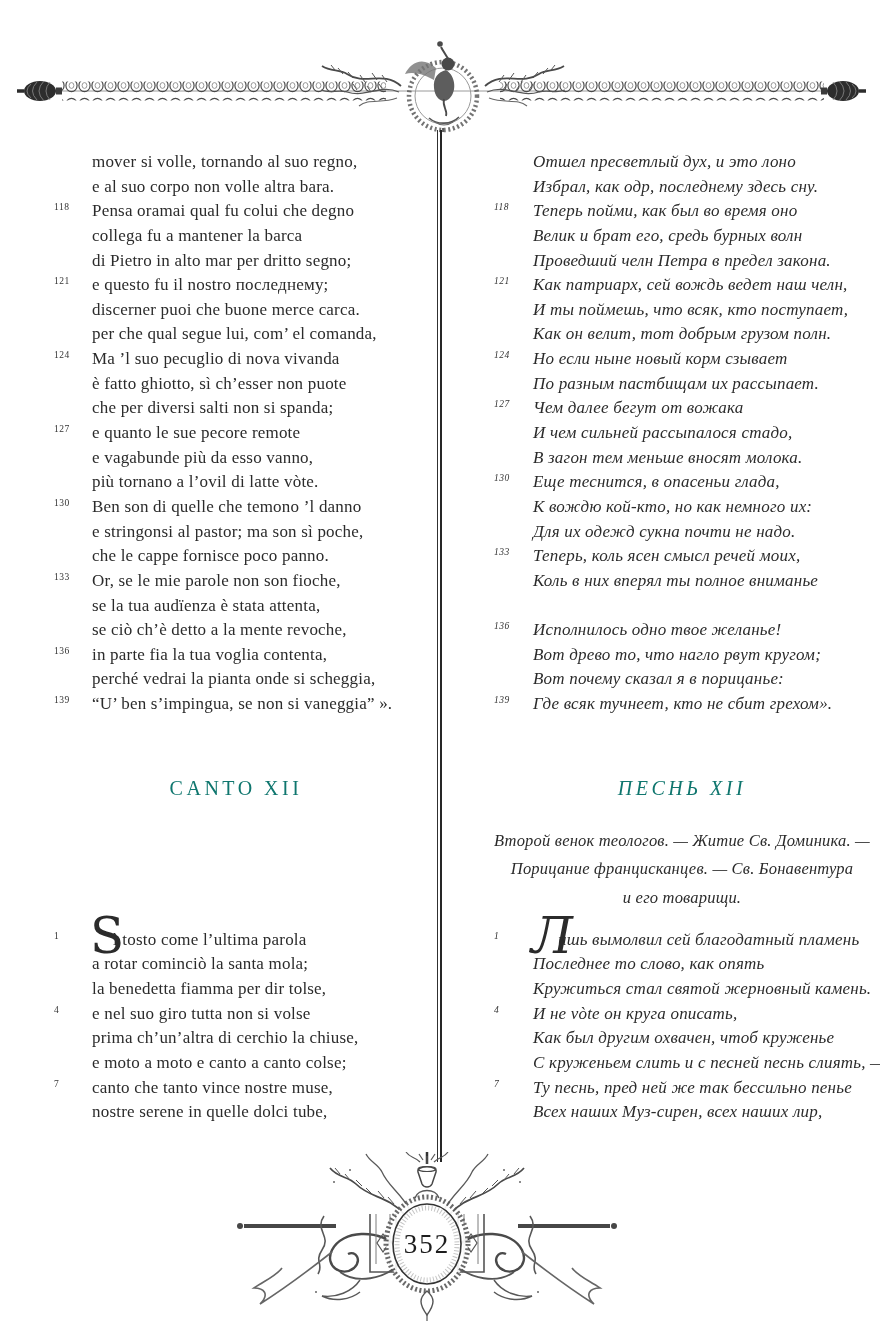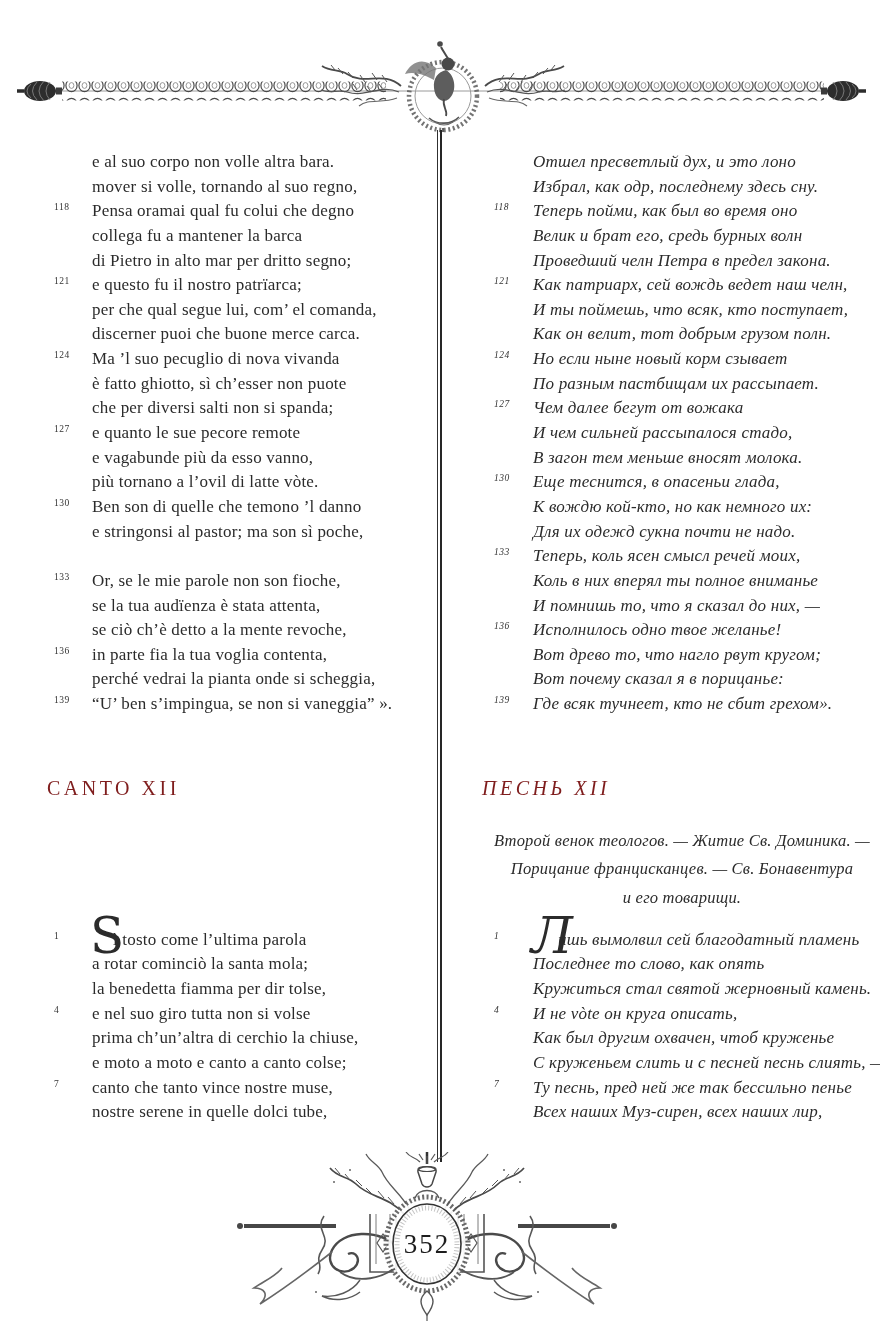--- a/index.html
+++ b/index.html
@@ -21,22 +21,22 @@
   .lnum{flex:0 0 38px;font-size:9.5px;line-height:1;padding-top:4px;padding-left:7px;letter-spacing:0.5px;color:#333;}
   .col-right .lnum{flex:0 0 39px;padding-left:12px;}
   .ltext{position:relative;}
   .ltext.withinit{padding-left:21px;}
   .col-right .ltext.withinit{padding-left:25px;}
   .initial{
     position:absolute;left:-2px;top:-17px;font-size:50px;line-height:50px;
     font-family:"DejaVu Serif", serif;color:#2b2b2b;
   }
   .canto{
-    margin:58px 0 0 0;text-align:left;font-weight:400;
-    font-size:20px;line-height:26px;letter-spacing:3.5px;color:#7f1d1d;
+    margin:58px 0 0 0;text-align:center;font-weight:400;
+    font-size:20px;line-height:26px;letter-spacing:3.5px;color:#0f766e;
   }
   .arg-zone{margin-top:26px;height:86px;}
   .arg-line{text-align:center;font-size:16.5px;line-height:28.5px;letter-spacing:0.2px;}
   .verse2{margin-top:15px;}
 </style>
 </head>
 <body>
 
 <div class="page">
 
@@ -80,49 +80,49 @@
       </g>
     </svg>
   </div>
 
   <div class="divider"></div>
 
   <div class="col col-left">
     <div>
         <div class="vline">
           <span class="lnum"></span>
+          <span class="ltext">mover si volle, tornando al suo regno,</span>
+        </div>
+        <div class="vline">
+          <span class="lnum"></span>
           <span class="ltext">e al suo corpo non volle altra bara.</span>
-        </div>
-        <div class="vline">
-          <span class="lnum"></span>
-          <span class="ltext">mover si volle, tornando al suo regno,</span>
         </div>
         <div class="vline">
           <span class="lnum">118</span>
           <span class="ltext">Pensa oramai qual fu colui che degno</span>
         </div>
         <div class="vline">
           <span class="lnum"></span>
           <span class="ltext">collega fu a mantener la barca</span>
         </div>
         <div class="vline">
           <span class="lnum"></span>
           <span class="ltext">di Pietro in alto mar per dritto segno;</span>
         </div>
         <div class="vline">
           <span class="lnum">121</span>
-          <span class="ltext">e questo fu il nostro patrïarca;</span>
+          <span class="ltext">e questo fu il nostro последнему;</span>
+        </div>
+        <div class="vline">
+          <span class="lnum"></span>
+          <span class="ltext">discerner puoi che buone merce carca.</span>
         </div>
         <div class="vline">
           <span class="lnum"></span>
           <span class="ltext">per che qual segue lui, com’ el comanda,</span>
-        </div>
-        <div class="vline">
-          <span class="lnum"></span>
-          <span class="ltext">discerner puoi che buone merce carca.</span>
         </div>
         <div class="vline">
           <span class="lnum">124</span>
           <span class="ltext">Ma ’l suo pecuglio di nova vivanda</span>
         </div>
         <div class="vline">
           <span class="lnum"></span>
           <span class="ltext">è fatto ghiotto, sì ch’esser non puote</span>
         </div>
         <div class="vline">
@@ -144,20 +144,21 @@
         <div class="vline">
           <span class="lnum">130</span>
           <span class="ltext">Ben son di quelle che temono ’l danno</span>
         </div>
         <div class="vline">
           <span class="lnum"></span>
           <span class="ltext">e stringonsi al pastor; ma son sì poche,</span>
         </div>
         <div class="vline">
           <span class="lnum"></span>
+          <span class="ltext">che le cappe fornisce poco panno.</span>
         </div>
         <div class="vline">
           <span class="lnum">133</span>
           <span class="ltext">Or, se le mie parole non son fioche,</span>
         </div>
         <div class="vline">
           <span class="lnum"></span>
           <span class="ltext">se la tua audïenza è stata attenta,</span>
         </div>
         <div class="vline">
@@ -284,21 +285,20 @@
         <div class="vline">
           <span class="lnum">133</span>
           <span class="ltext">Теперь, коль ясен смысл речей моих,</span>
         </div>
         <div class="vline">
           <span class="lnum"></span>
           <span class="ltext">Коль в них вперял ты полное вниманье</span>
         </div>
         <div class="vline">
           <span class="lnum"></span>
-          <span class="ltext">И помнишь то, что я сказал до них, —</span>
         </div>
         <div class="vline">
           <span class="lnum">136</span>
           <span class="ltext">Исполнилось одно твое желанье!</span>
         </div>
         <div class="vline">
           <span class="lnum"></span>
           <span class="ltext">Вот древо то, что нагло рвут кругом;</span>
         </div>
         <div class="vline">

